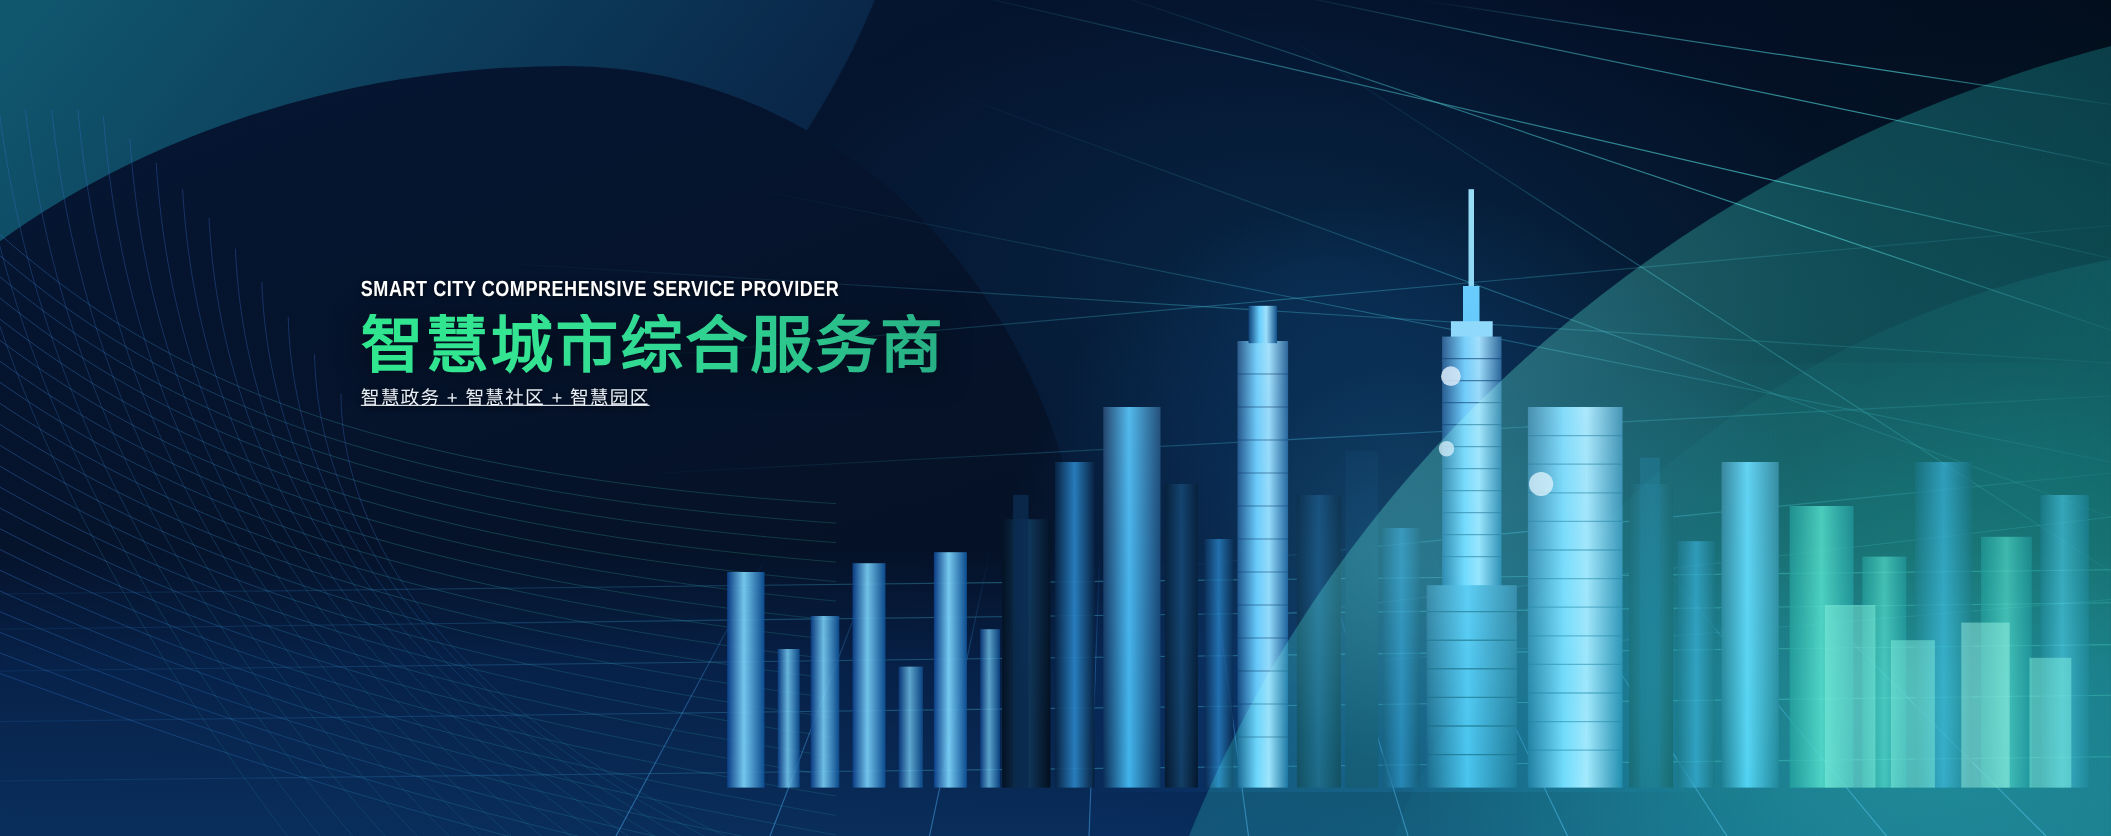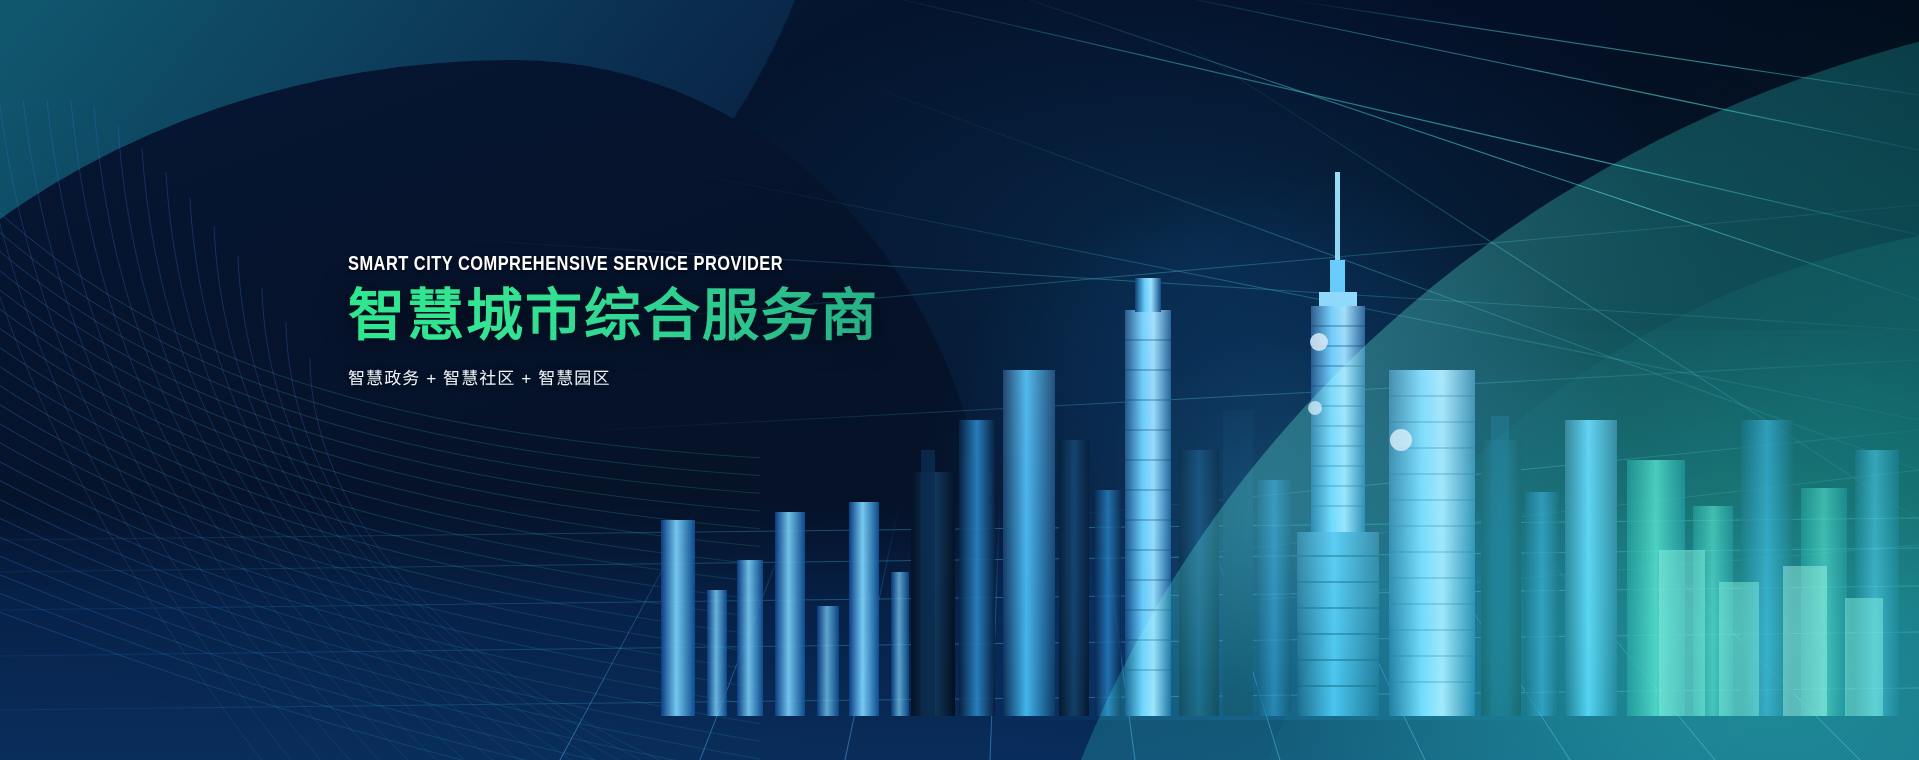--- a/index.html
+++ b/index.html
@@ -91,21 +91,21 @@
   }
   .green-tint{
     position:absolute; right:0; bottom:0;
     width:620px; height:430px;
     background:radial-gradient(ellipse at 70% 70%, rgba(50,210,170,.30) 0%, rgba(25,160,150,.16) 45%, rgba(0,0,0,0) 78%);
     mix-blend-mode:screen; pointer-events:none;
   }
 
   
   .copy{
-    position:absolute; left:348px; top:253px;
+    position:absolute; left:328px; top:253px;
     z-index:40;
   }
   .eyebrow{
     color:#ffffff;
     font-size:20px;
     font-weight:700;
     letter-spacing:.6px;
     line-height:1;
     transform:scaleX(.82);
     transform-origin:left center;
@@ -121,27 +121,27 @@
     letter-spacing:2px;
     white-space:nowrap;
     background:linear-gradient(96deg,#2fe78f 0%,#34e492 28%,#31d893 52%,#2cc68d 74%,#27ae84 100%);
     -webkit-background-clip:text;
     background-clip:text;
     color:transparent;
     -webkit-text-fill-color:transparent;
     filter:drop-shadow(0 3px 14px rgba(0,0,0,.55));
   }
   .subline{
-    margin-top:17px;
     color:#eef4fb;
     font-size:17px;
     font-weight:400;
     letter-spacing:1.1px;
     white-space:nowrap;
     text-shadow:0 1px 6px rgba(0,0,0,.7);
+    text-decoration:underline;
   }
 </style>
 </head>
 <body>
 
 <div class="banner">
 
   <div class="sky"></div>
 
   <div class="swoosh-tl"></div>

